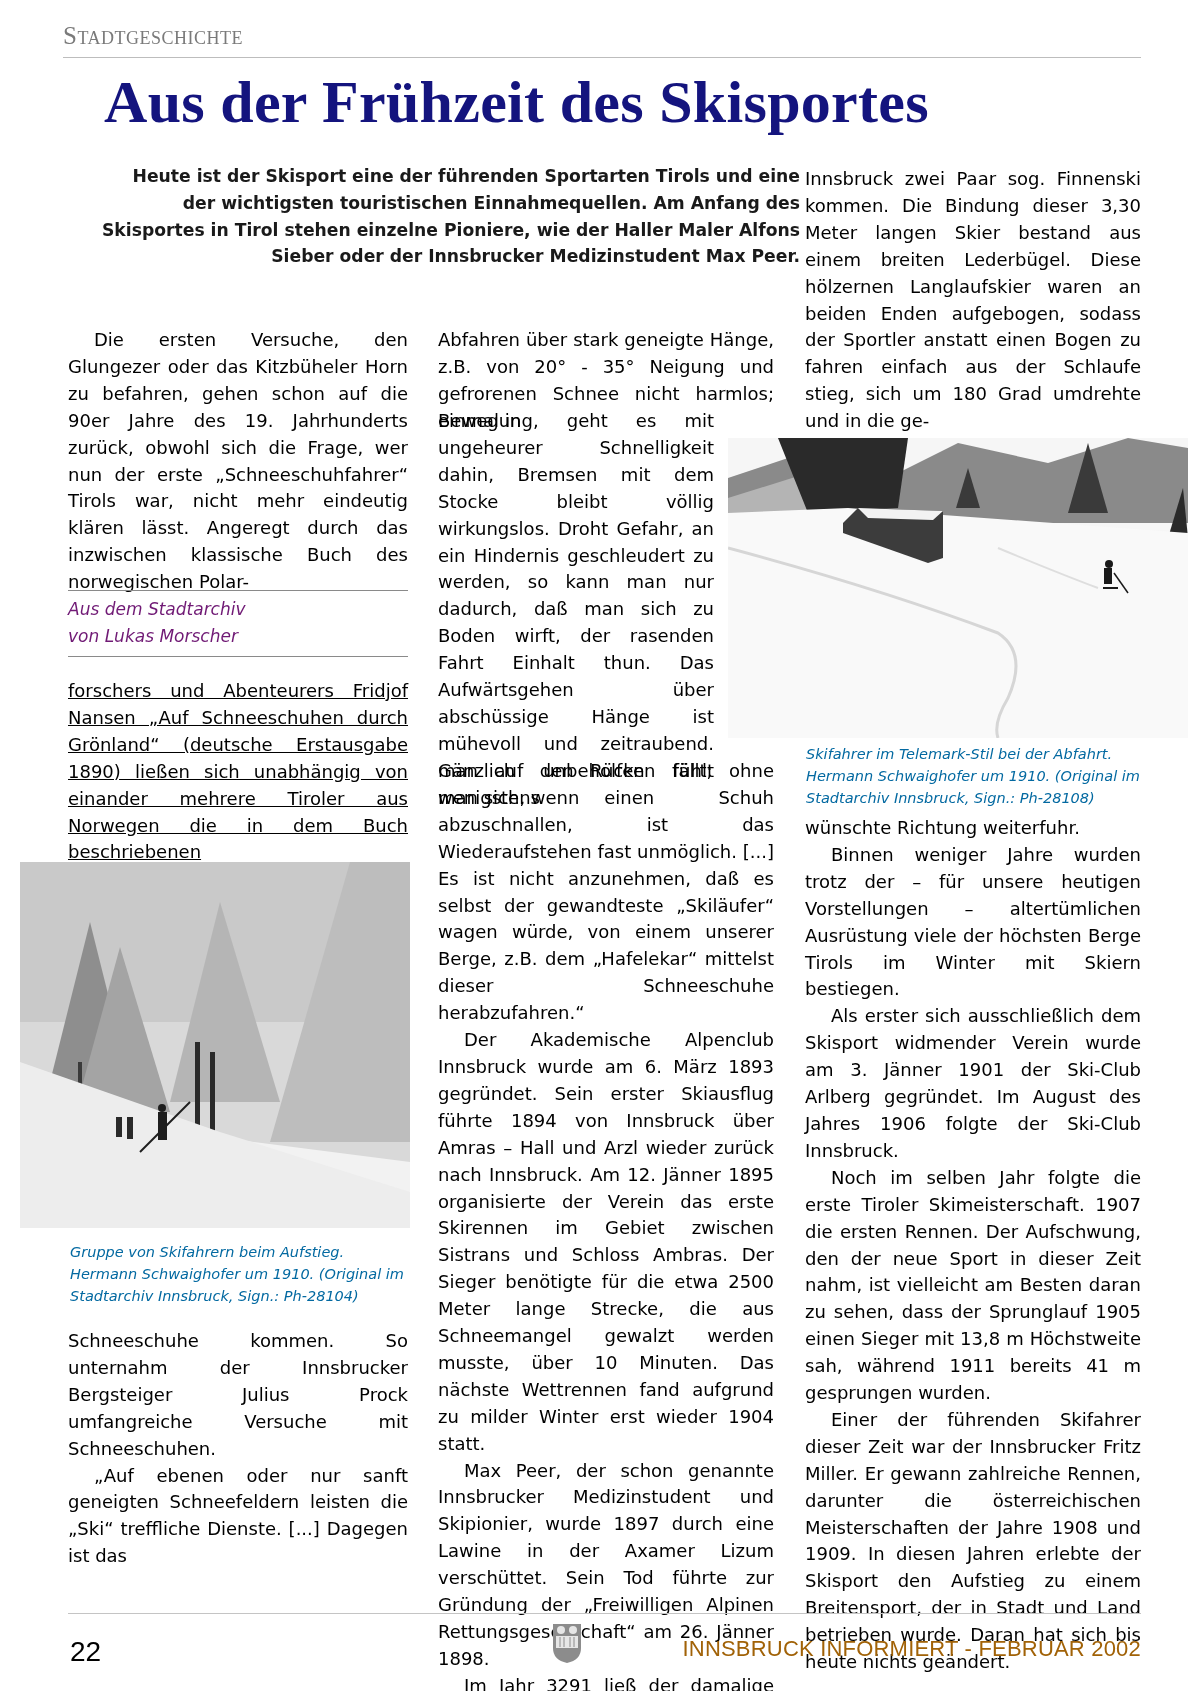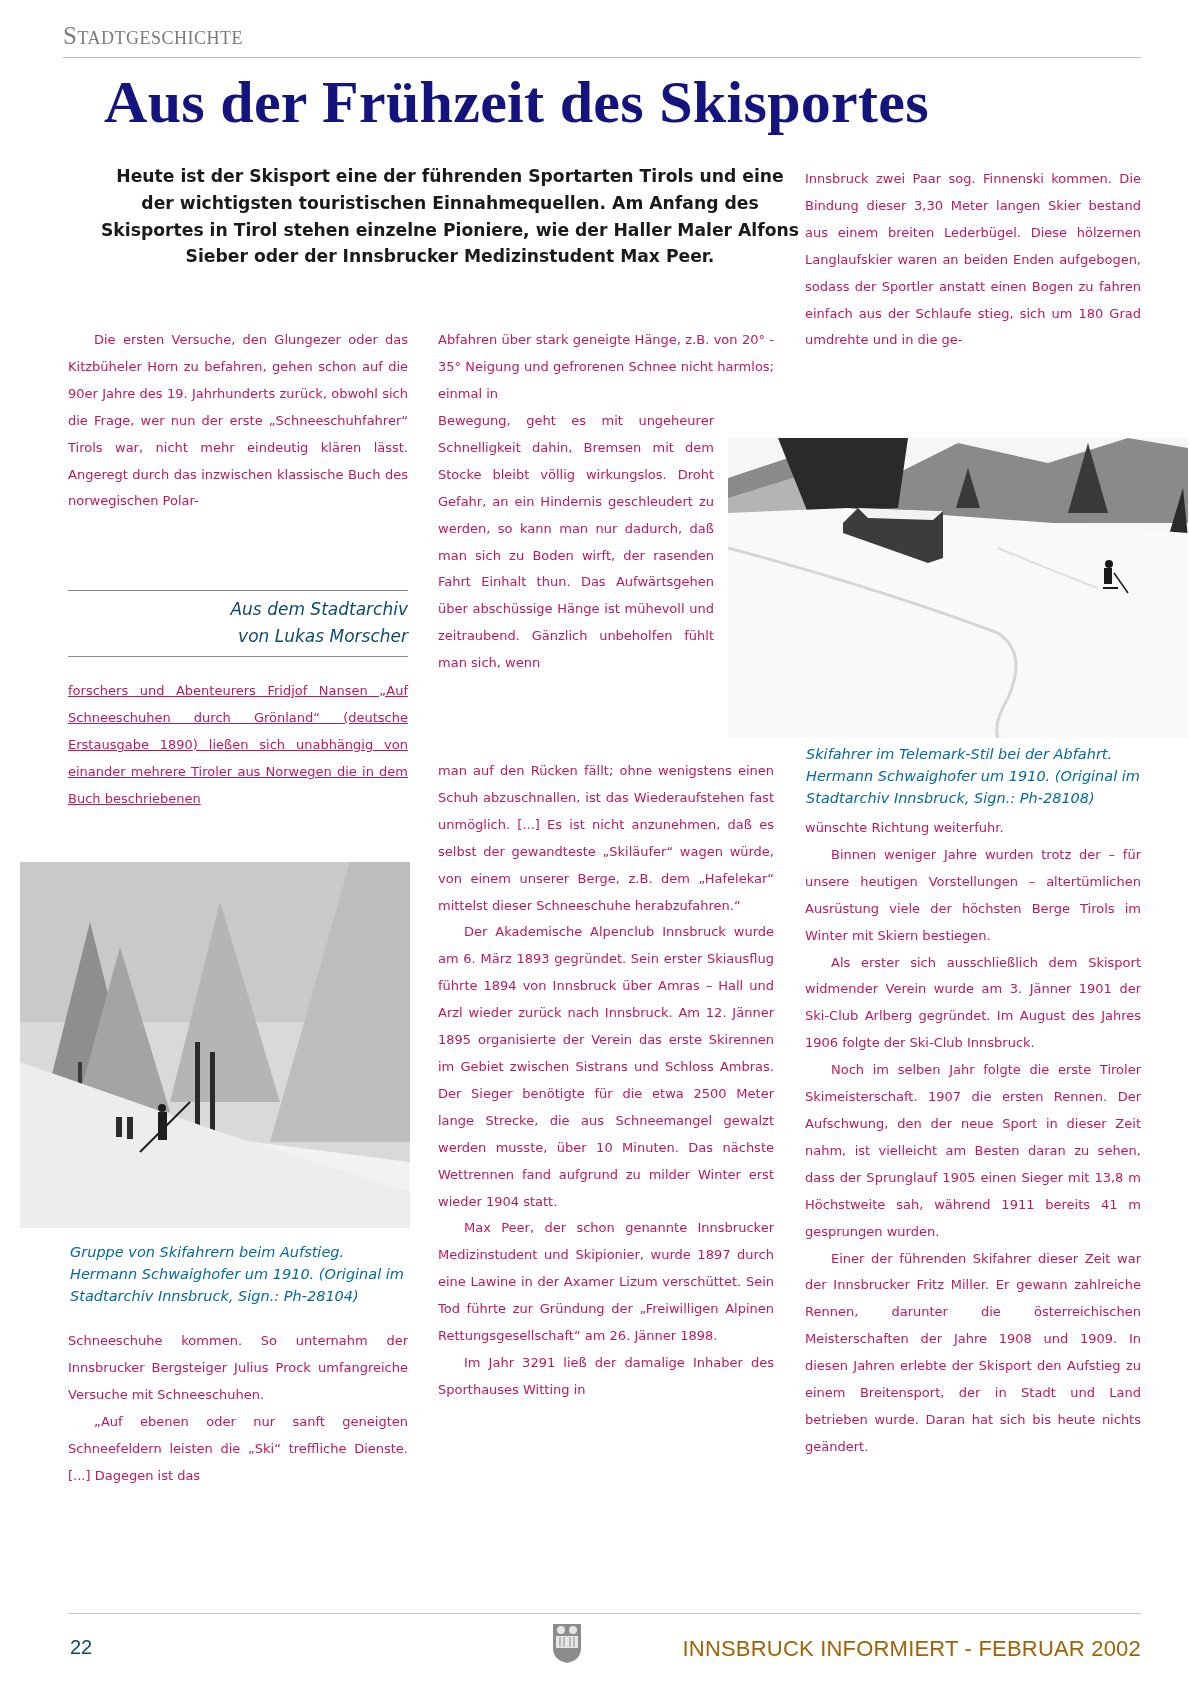--- a/index.html
+++ b/index.html
@@ -8,46 +8,46 @@
 
   .section-header { position: absolute; left: 63px; top: 22px; width: 1078px;
     font-family: "Liberation Serif", "DejaVu Serif", serif; font-size: 25px;
     letter-spacing: 0.5px; color: #7a7a7a; font-variant: small-caps; }
   .header-rule { position: absolute; left: 63px; top: 57px; width: 1078px; height: 1px; background: #bdbdbd; }
 
   .title { position: absolute; left: 104px; top: 66px; width: 1010px;
     font-family: "Liberation Serif", "DejaVu Serif", serif; font-weight: bold;
     font-size: 60px; line-height: 72px; color: #14147e; white-space: nowrap; letter-spacing: 0.3px; }
 
-  .lead { position: absolute; left: 100px; top: 163px; width: 700px; text-align: center;
+  .lead { position: absolute; left: 100px; top: 163px; width: 700px; text-align: right;
     font-family: "DejaVu Sans", sans-serif; font-weight: bold; font-size: 17.2px; line-height: 26.8px; color: #1a1a1a; }
 
-  .col { position: absolute; font-family: "DejaVu Sans", sans-serif; font-size: 13px; line-height: 26.9px;
-    color: #be185d; text-align: justify; }
+  .col { position: absolute; font-family: "DejaVu Sans", sans-serif; font-size: 18px; line-height: 26.9px;
+    color: #000000; text-align: justify; }
   .col p { margin: 0; }
   .col p.indent { text-indent: 26px; }
   .col1 { left: 68px; width: 340px; }
   .col2 { left: 438px; width: 336px; }
   .col3 { left: 805px; width: 336px; }
 
   .author-box { position: absolute; left: 68px; top: 590px; width: 340px; }
   .author-rule { height: 1px; background: #8a8a8a; width: 100%; }
-  .author-text { text-align: right; font-style: italic; font-size: 17px; line-height: 27px;
-    padding: 5px 0 6px; color: #0c4a6e; }
+  .author-text { text-align: left; font-style: italic; font-size: 17px; line-height: 27px;
+    padding: 5px 0 6px; color: #701a75; }
 
   .photo { position: absolute; overflow: hidden; }
   .photo1 { left: 20px; top: 862px; width: 390px; height: 366px; background: linear-gradient(180deg,#cfcfcf 0%,#e9e9e9 55%,#f4f4f4 100%); }
   .photo2 { left: 728px; top: 438px; width: 460px; height: 300px; background: linear-gradient(180deg,#9b9b9b 0%,#bdbdbd 18%,#f2f2f2 30%,#fafafa 70%,#e0e0e0 100%); }
 
   .caption { position: absolute; font-style: italic; font-size: 14.5px; line-height: 22px; color: #0369a1; }
   .caption1 { left: 70px; top: 1241px; width: 340px; }
   .caption2 { left: 806px; top: 743px; width: 336px; }
 
   .footer-rule { position: absolute; left: 68px; top: 1613px; width: 1073px; height: 1px; background: #c4c4c4; }
-  .page-num { position: absolute; left: 70px; top: 1636px; font-family: "Liberation Sans", sans-serif; font-size: 20px; color: #0c4a6e; }
+  .page-num { position: absolute; left: 70px; top: 1636px; font-family: "Liberation Sans", sans-serif; font-size: 28px; color: #000000; }
   .crest { position: absolute; left: 552px; top: 1622px; width: 30px; height: 42px; }
   .publication { position: absolute; right: 48px; top: 1636px; font-family: "Liberation Sans", sans-serif; font-size: 22px;
     color: #a16207; letter-spacing: 0.2px; }
 </style>
 </head>
 <body>
 
 <div class="section-header">Stadtgeschichte</div>
 <div class="header-rule"></div>
 

